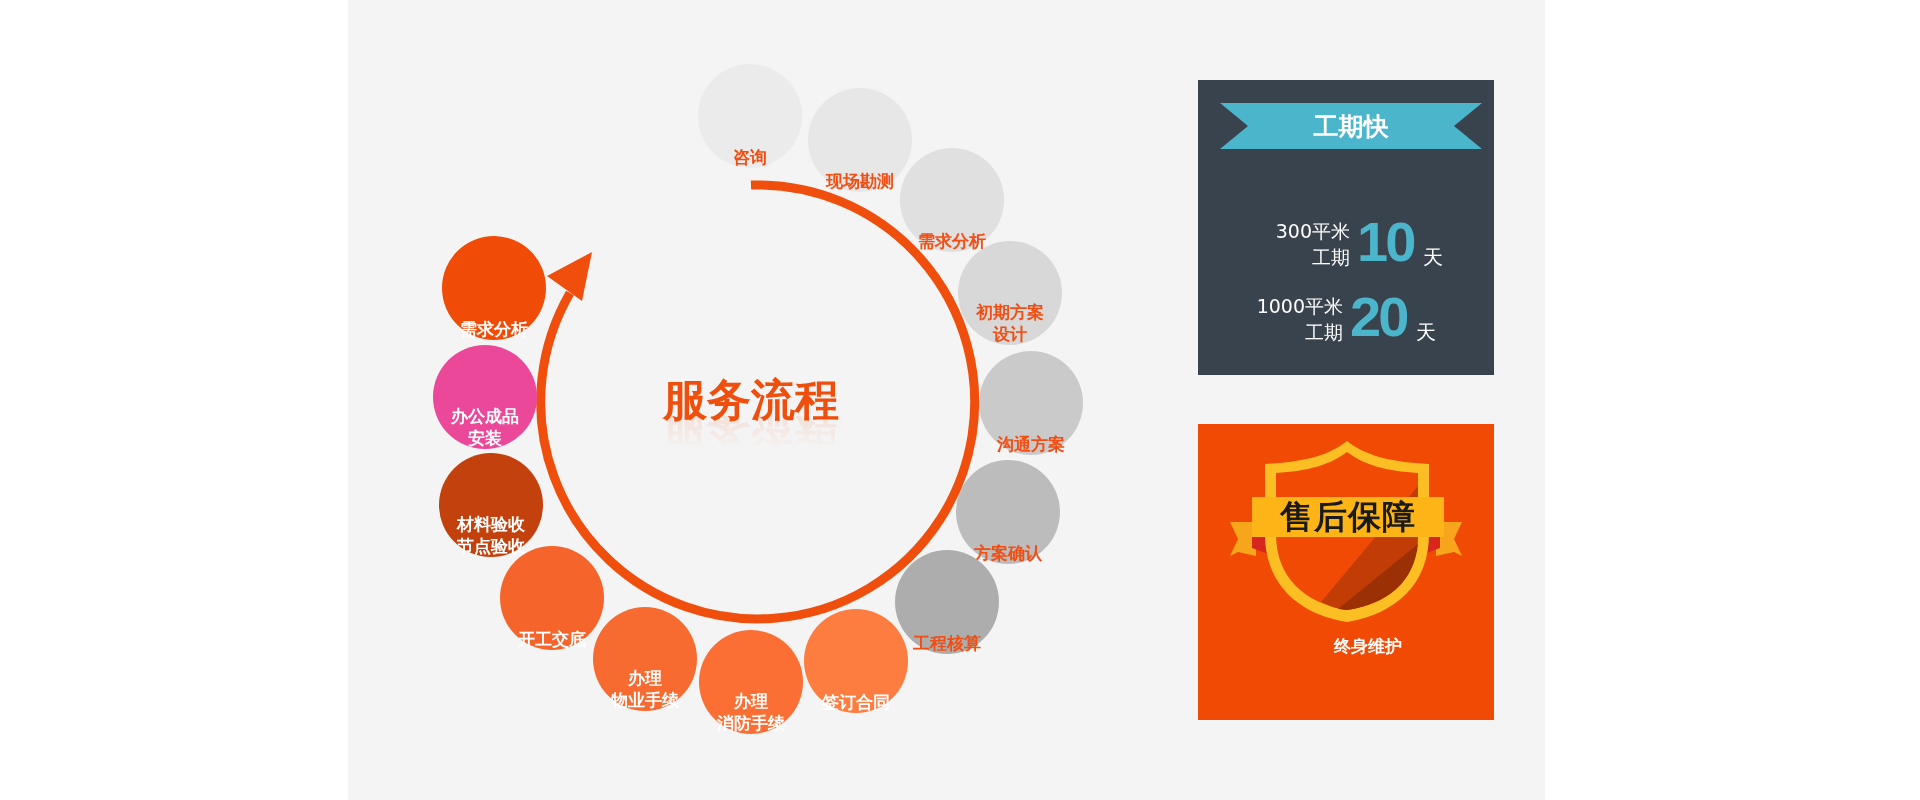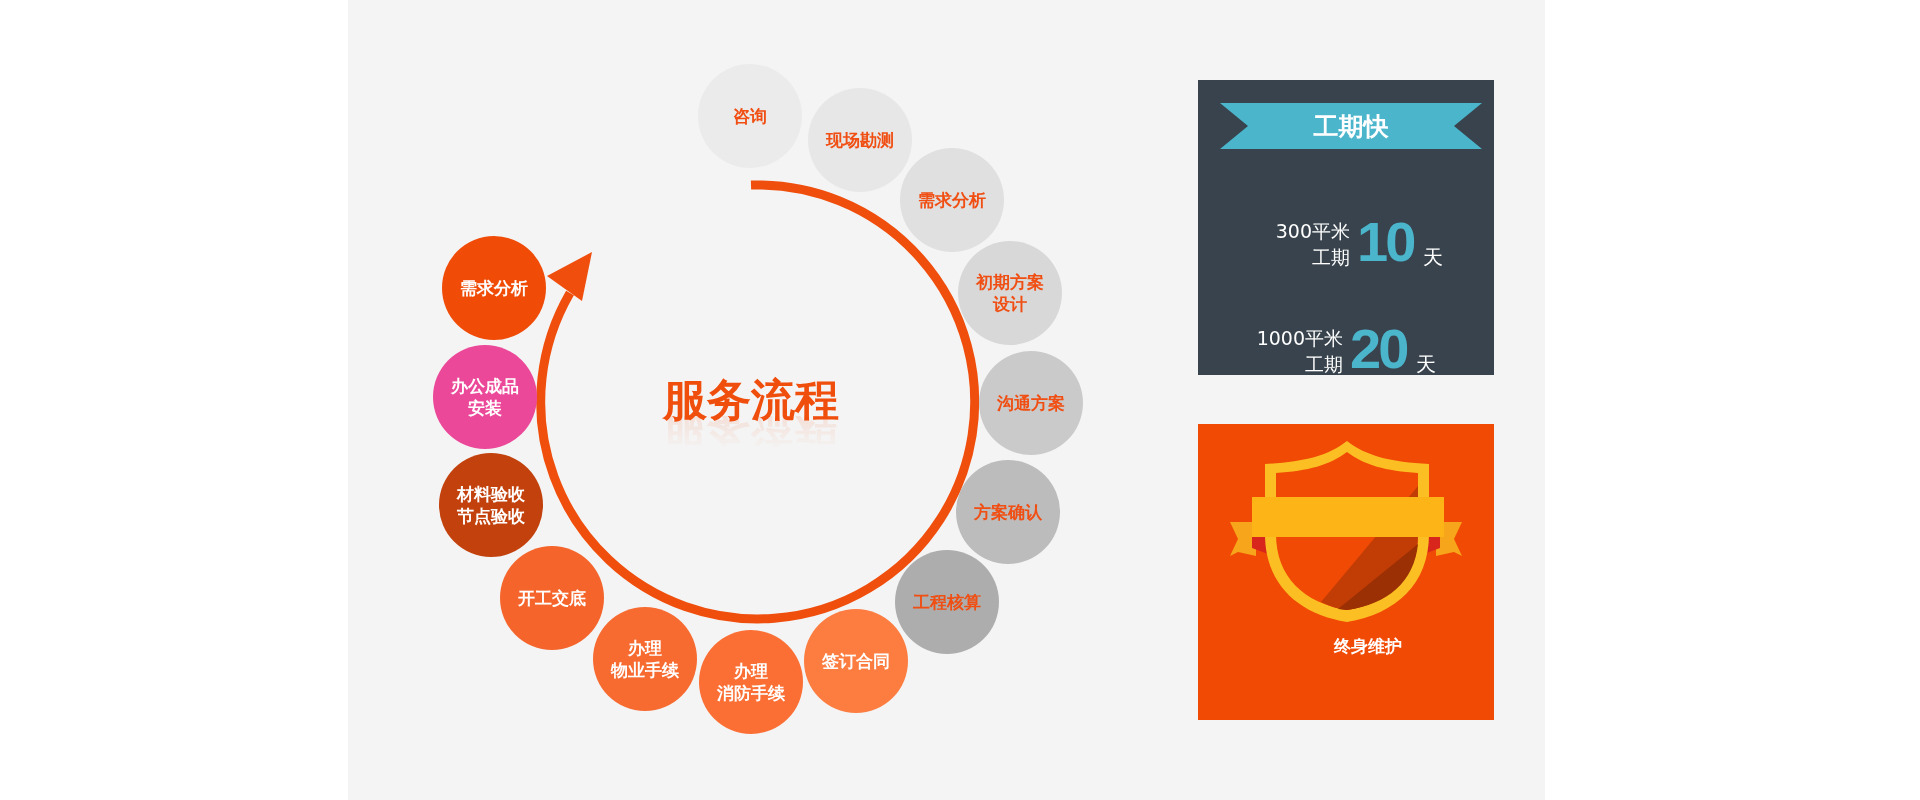--- a/index.html
+++ b/index.html
@@ -8,21 +8,21 @@
 
   .stage {
     position: absolute; left: 348px; top: 0; width: 1197px; height: 800px;
     background: #f4f4f4;
   }
 
   .ring-svg { position: absolute; left: 0; top: 0; width: 1920px; height: 800px; pointer-events: none; }
 
   .step {
     position: absolute; width: 104px; height: 104px; border-radius: 50%;
-    display: flex; align-items: center; justify-content: center; flex-direction: column;
+    display: flex; align-items: center; justify-content: flex-end; flex-direction: column;
     text-align: center; font-size: 17px; line-height: 22px; font-weight: bold;
     cursor: pointer;
   }
   .step.gray { color: #f04e12; }
   .step.orange { color: #ffffff; }
   .step span { display: block; white-space: nowrap; }
 
   .title-wrap {
     position: absolute; left: 658px; top: 376px; width: 186px; height: 90px;
     text-align: center;
@@ -158,21 +158,21 @@
 
   <div class="speed-row" style="top:138px;margin-left:7px;">
     <div class="area-label">
       <div>300平米</div>
       <div>工期</div>
     </div>
     <div class="days-value">10</div>
     <div class="days-unit">天</div>
   </div>
 
-  <div class="speed-row" style="top:213px;margin-top:32px;">
+  <div class="speed-row" style="top:213px;">
     <div class="area-label">
       <div>1000平米</div>
       <div>工期</div>
     </div>
     <div class="days-value">20</div>
     <div class="days-unit">天</div>
   </div>
 </div>
 
 <div class="service-panel">
@@ -185,16 +185,17 @@
 
     <path d="M149,17 C130,32 105,38 67,40 L67,110 C67,160 100,190 149,198 C198,190 231,160 231,110 L231,40 C193,38 168,32 149,17 Z" fill="#fbbf24"></path>
 
     <path d="M149,28 C132,41 110,47 78,49 L78,110 C78,153 106,179 149,186 C192,179 220,153 220,110 L220,49 C188,47 166,41 149,28 Z" fill="#f04a04"></path>
 
     <path d="M220,62 L220,110 C220,153 192,179 149,186 C140,185 131,182 123,178 Z" fill="#c23d06"></path>
     <path d="M220,120 C216,158 190,180 149,186 C146,186 143,185 140,185 Z" fill="#9b3004"></path>
 
     <rect x="54" y="73" width="192" height="40" fill="#fcb417"></rect>
   </svg>
+  <div class="shield-title">售后保障</div>
   <div class="service-lines">
     <div class="headline">终身维护</div>
   </div>
 </div>
 
 </body></html>

